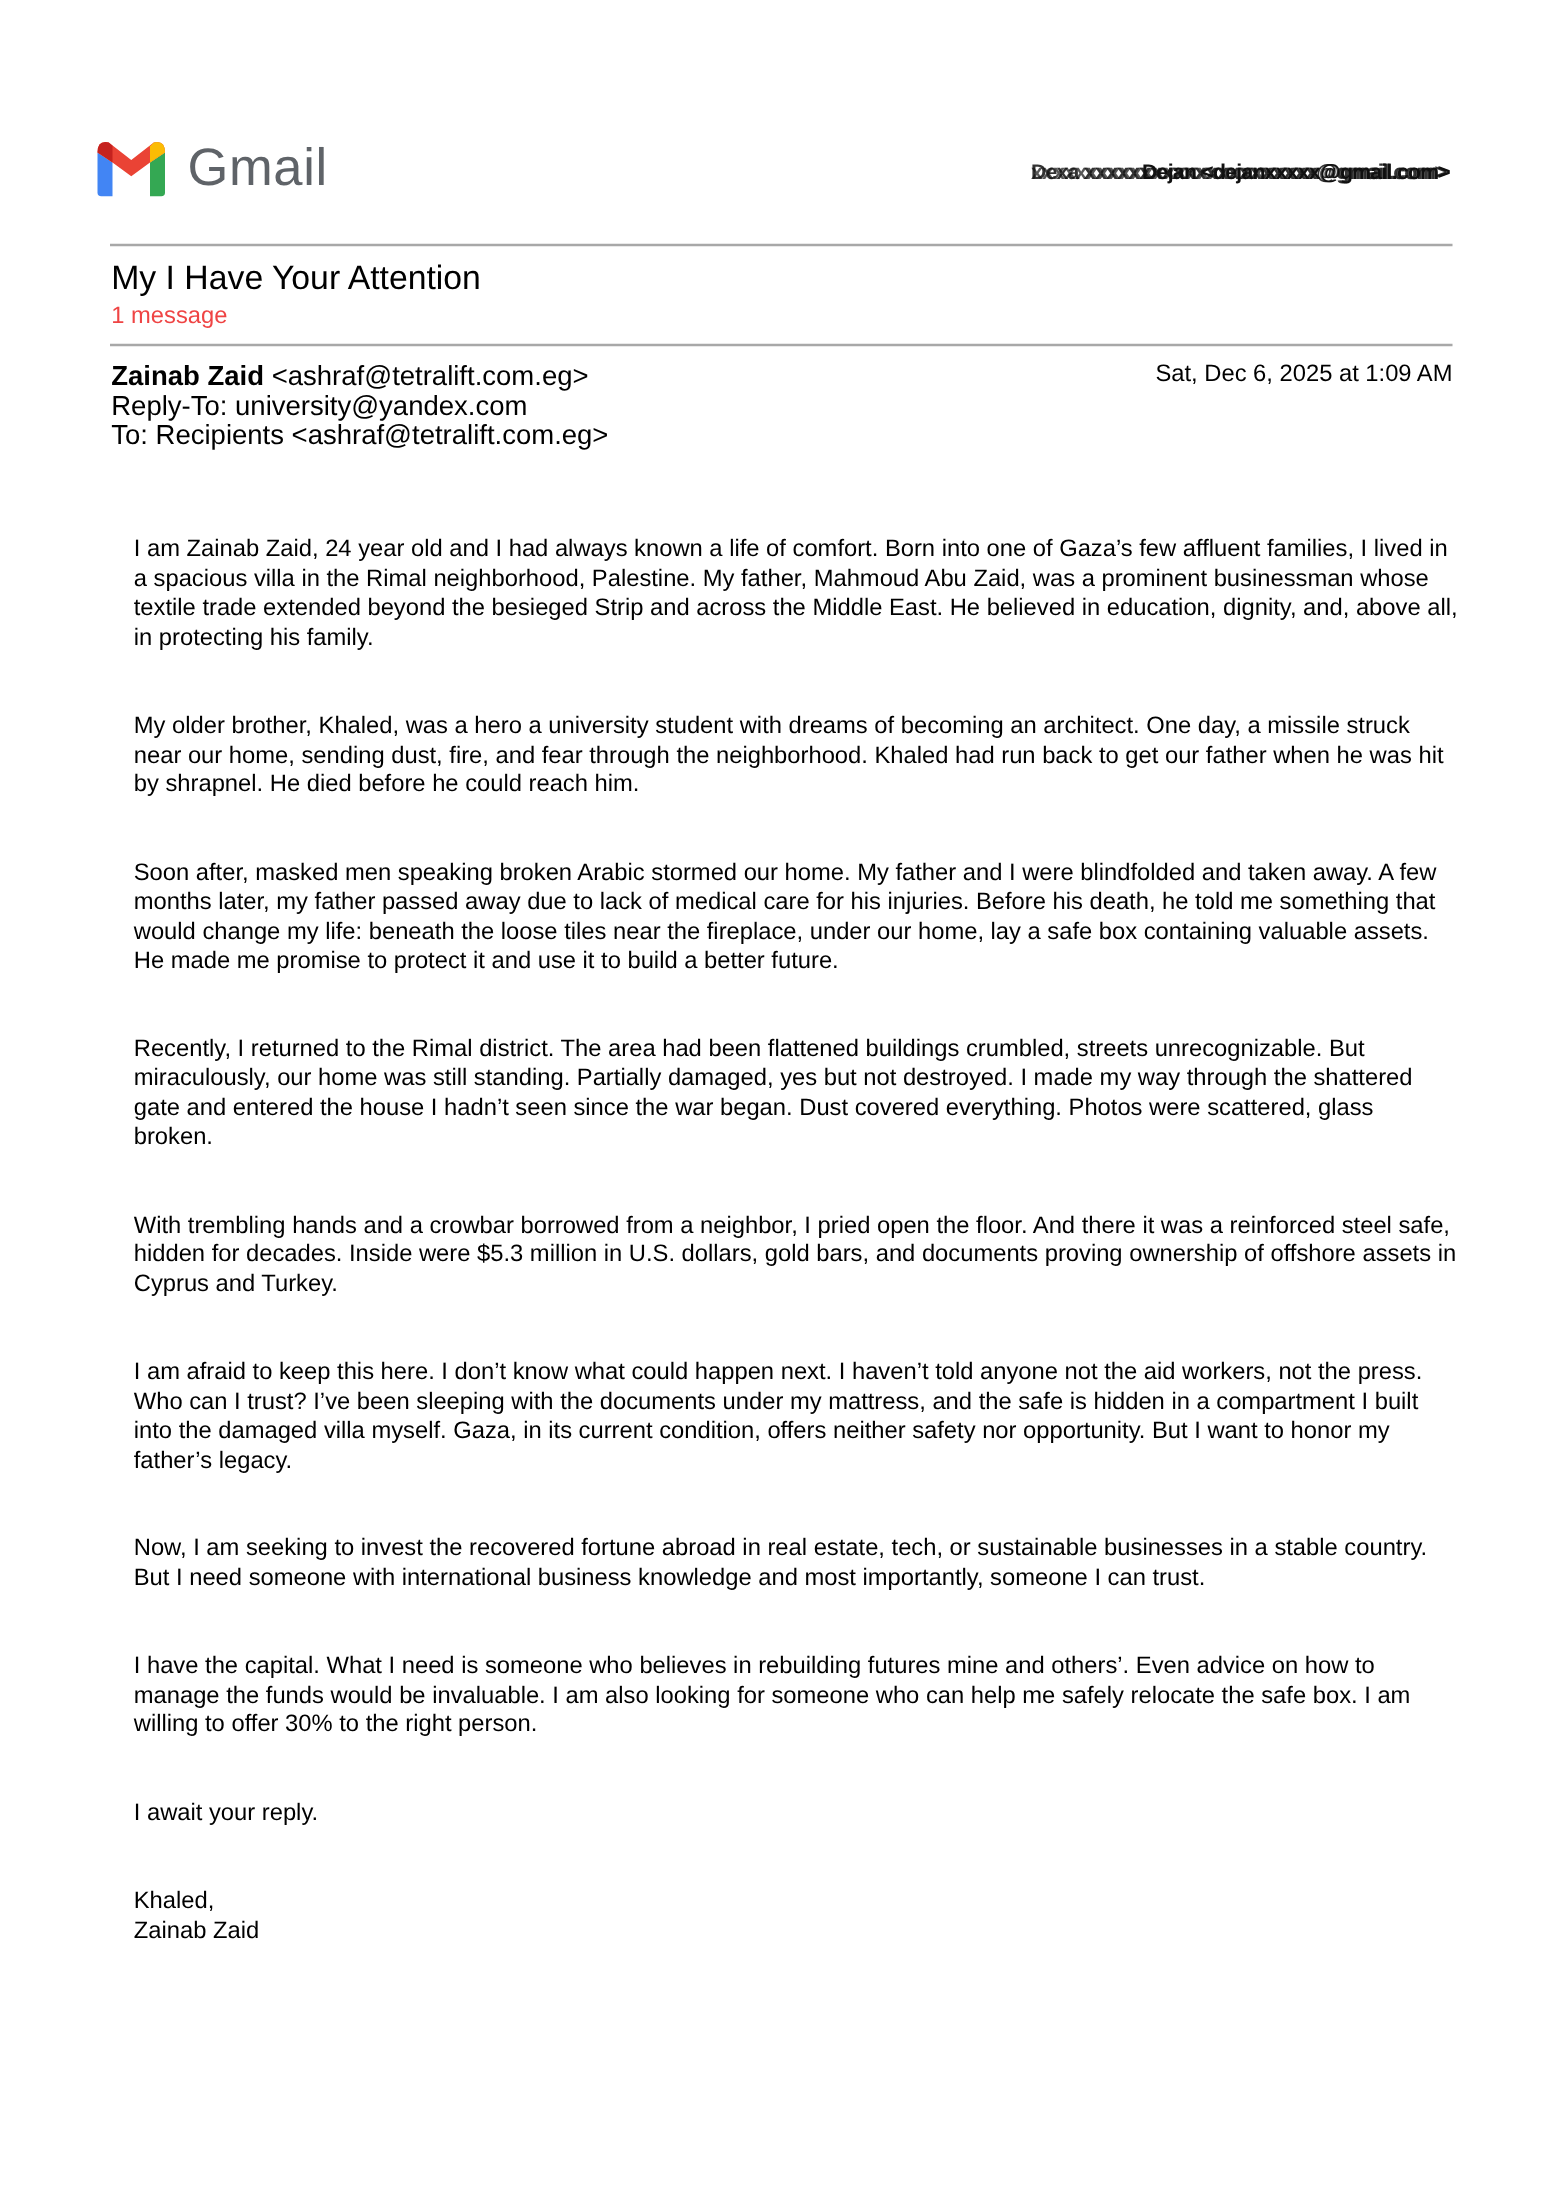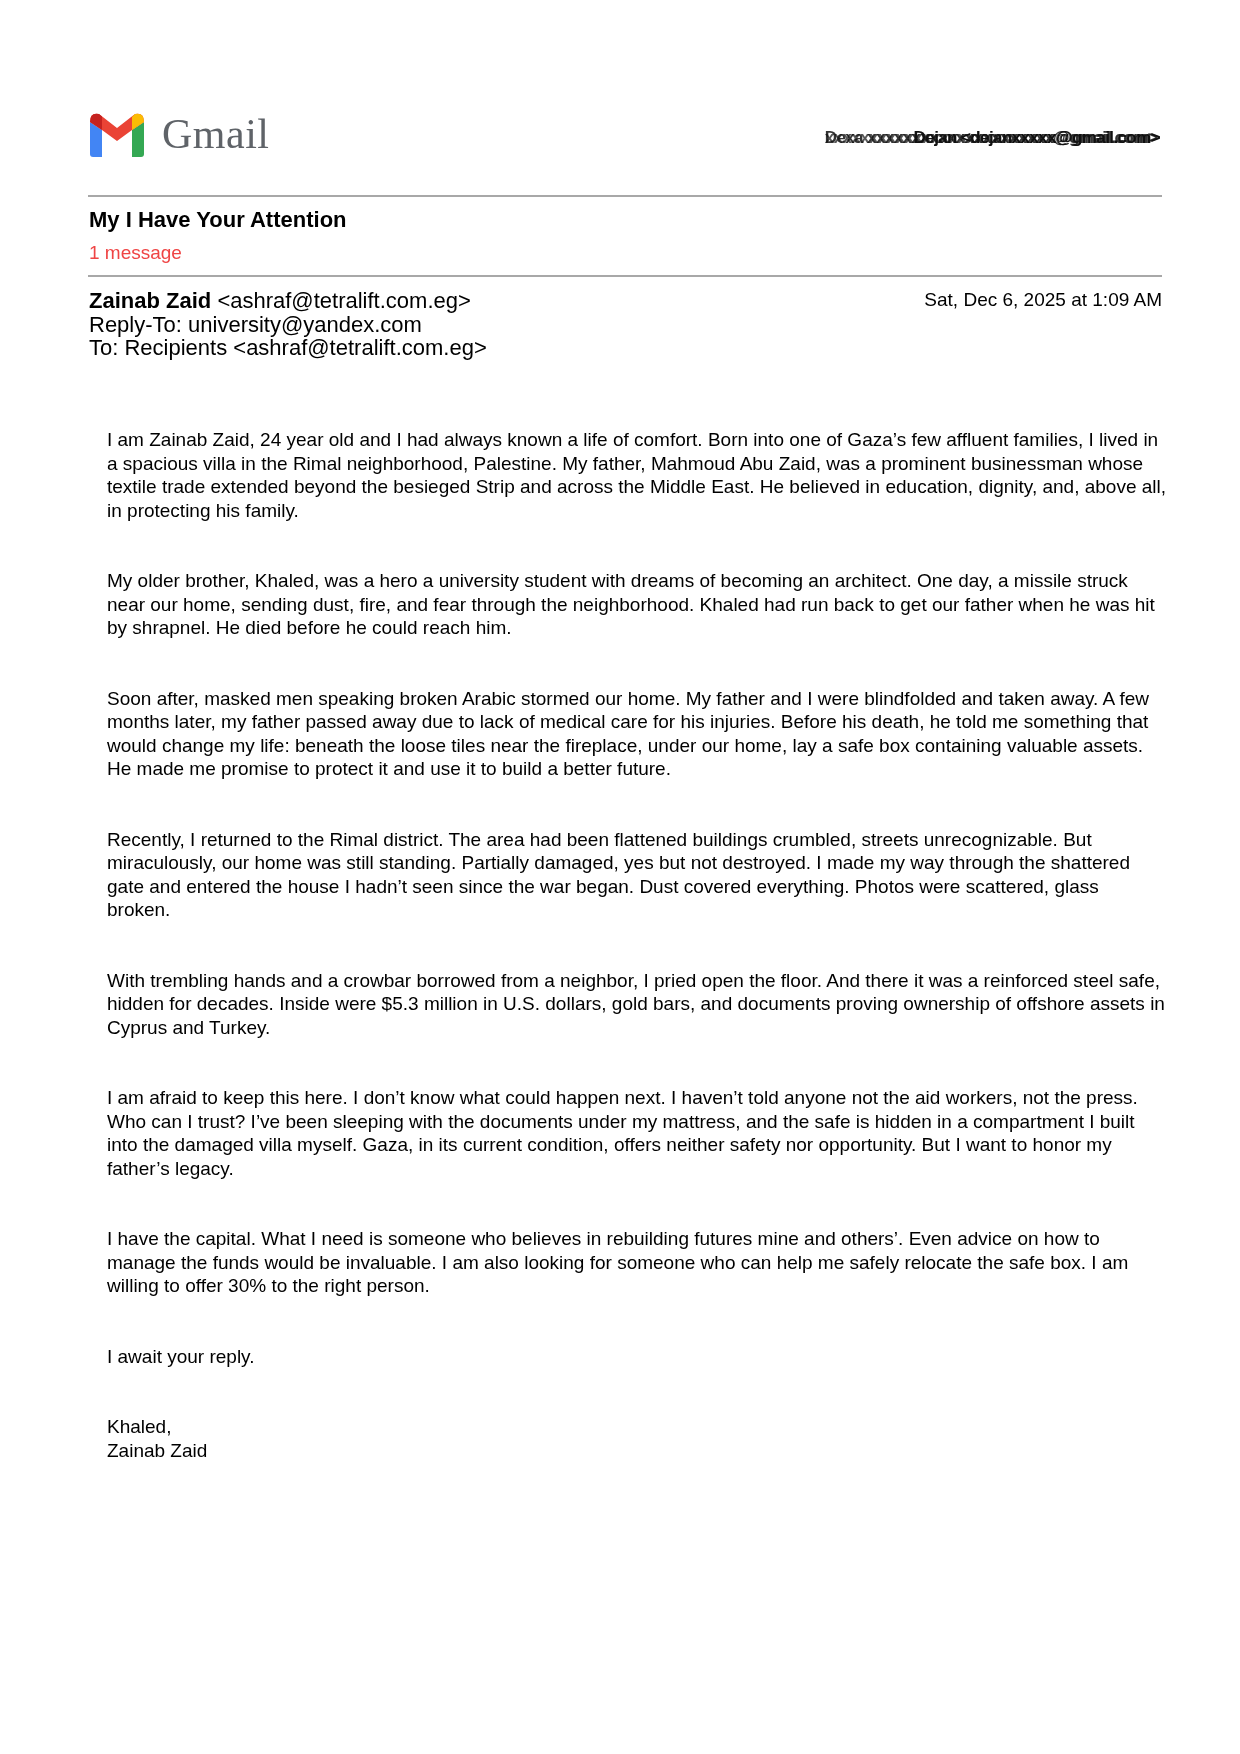--- a/index.html
+++ b/index.html
@@ -1,31 +1,31 @@
 <!DOCTYPE html>
 <html><head>
 <meta charset="utf-8">
 <style>
   html, body { margin: 0; padding: 0; background: #ffffff; }
   body {
     width: 1240px; height: 1754px; position: relative; overflow: hidden;
     font-family: "Liberation Sans", sans-serif; color: #000;
   }
-  .logo { position: absolute; left: 86px; top: 110px; display: flex; align-items: center; font-family: Liberation Serif, serif; }
+  .logo { position: absolute; left: 74px; top: 110px; display: flex; align-items: center; }
   .logo svg { width: 62px; height: 48px; display: block; }
   .logo-text { font-size: 42px; color: #5f6368; margin-left: 14px; letter-spacing: 0.5px; line-height: 1; }
   .account {
     position: absolute; right: 80px; top: 128px; font-size: 17px; font-weight: bold;
     color: #111; white-space: nowrap; letter-spacing: -0.6px;
   }
   .account span { position: absolute; right: 0; top: 0; }
   .account span.b { right: 3px; opacity: 0.85; }
   .account span.c { right: 1px; opacity: 0.7; }
   .hr { position: absolute; left: 88px; width: 1074px; height: 0; border-top: 2px solid #a8a8a8; }
-  .subject { position: absolute; left: 89px; top: 207px; font-size: 22px; font-weight: bold; }
+  .subject { position: absolute; left: 89px; top: 207px; font-size: 27px; font-weight: normal; }
   .count { position: absolute; left: 89px; top: 242px; font-size: 19px; color: #ef4444; }
   .meta { position: absolute; left: 89px; top: 289px; font-size: 22px; line-height: 23.5px; }
   .meta b { font-weight: bold; }
   .date { position: absolute; right: 78px; top: 289px; font-size: 19px; }
   .body { position: absolute; left: 107px; top: 385px; width: 1060px; font-size: 19px; line-height: 23.5px; margin-top: 43px; }
   .body p { margin: 0 0 47px 0; }
   .body p.last { margin-bottom: 47px; }
   .sig { margin: 0; }
 </style>
 </head>
@@ -65,17 +65,18 @@
 </div>
 <div class="date">Sat, Dec 6, 2025 at 1:09 AM</div>
 
 <div class="body">
   <p>I am Zainab Zaid, 24 year old and I had always known a life of comfort. Born into one of Gaza’s few affluent families, I lived in a spacious villa in the Rimal neighborhood, Palestine. My father, Mahmoud Abu Zaid, was a prominent businessman whose textile trade extended beyond the besieged Strip and across the Middle East. He believed in education, dignity, and, above all, in protecting his family.</p>
   <p>My older brother, Khaled, was a hero a university student with dreams of becoming an architect. One day, a missile struck near our home, sending dust, fire, and fear through the neighborhood. Khaled had run back to get our father when he was hit by shrapnel. He died before he could reach him.</p>
   <p>Soon after, masked men speaking broken Arabic stormed our home. My father and I were blindfolded and taken away. A few months later, my father passed away due to lack of medical care for his injuries. Before his death, he told me something that would change my life: beneath the loose tiles near the fireplace, under our home, lay a safe box containing valuable assets. He made me promise to protect it and use it to build a better future.</p>
   <p>Recently, I returned to the Rimal district. The area had been flattened buildings crumbled, streets unrecognizable. But miraculously, our home was still standing. Partially damaged, yes but not destroyed. I made my way through the shattered gate and entered the house I hadn’t seen since the war began. Dust covered everything. Photos were scattered, glass broken.</p>
   <p>With trembling hands and a crowbar borrowed from a neighbor, I pried open the floor. And there it was a reinforced steel safe, hidden for decades. Inside were $5.3 million in U.S. dollars, gold bars, and documents proving ownership of offshore assets in Cyprus and Turkey.</p>
   <p>I am afraid to keep this here. I don’t know what could happen next. I haven’t told anyone not the aid workers, not the press. Who can I trust? I’ve been sleeping with the documents under my mattress, and the safe is hidden in a compartment I built into the damaged villa myself. Gaza, in its current condition, offers neither safety nor opportunity. But I want to honor my father’s legacy.</p>
+  <p>Now, I am seeking to invest the recovered fortune abroad in real estate, tech, or sustainable businesses in a stable country. But I need someone with international business knowledge and most importantly, someone I can trust.</p>
   <p>I have the capital. What I need is someone who believes in rebuilding futures mine and others’. Even advice on how to manage the funds would be invaluable. I am also looking for someone who can help me safely relocate the safe box. I am willing to offer 30% to the right person.</p>
   <p class="last">I await your reply.</p>
   <div class="sig">Khaled,</div>
   <div class="sig">Zainab Zaid</div>
 </div>
 
 </body></html>

